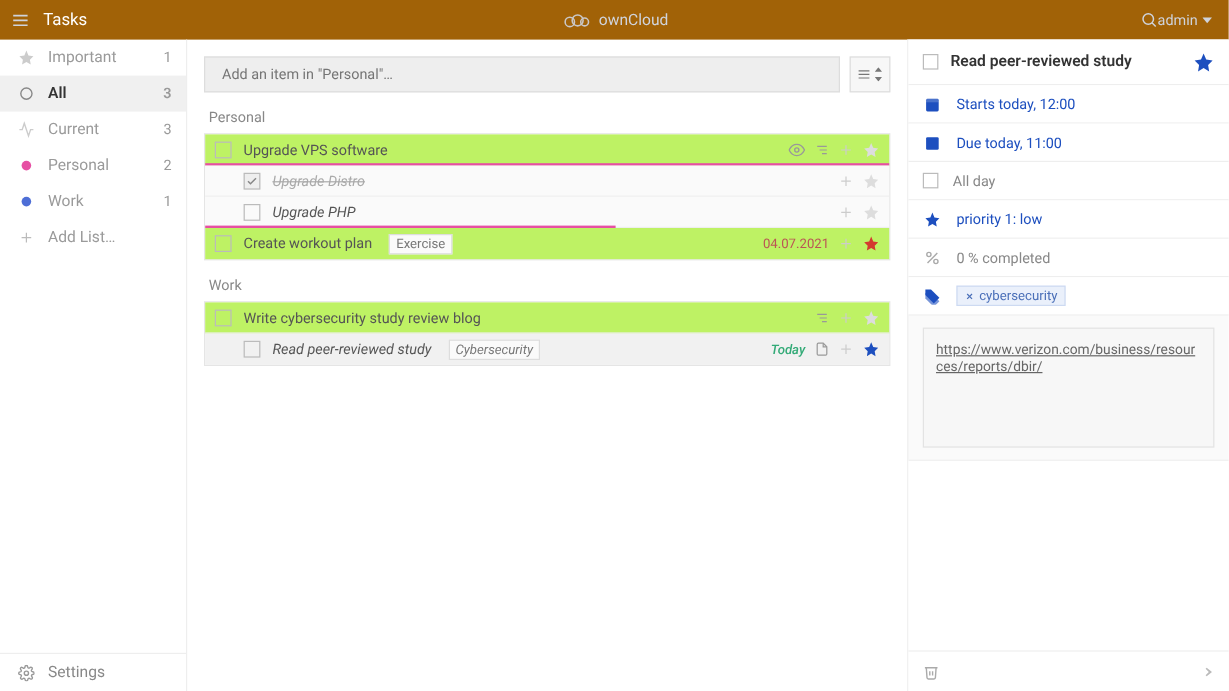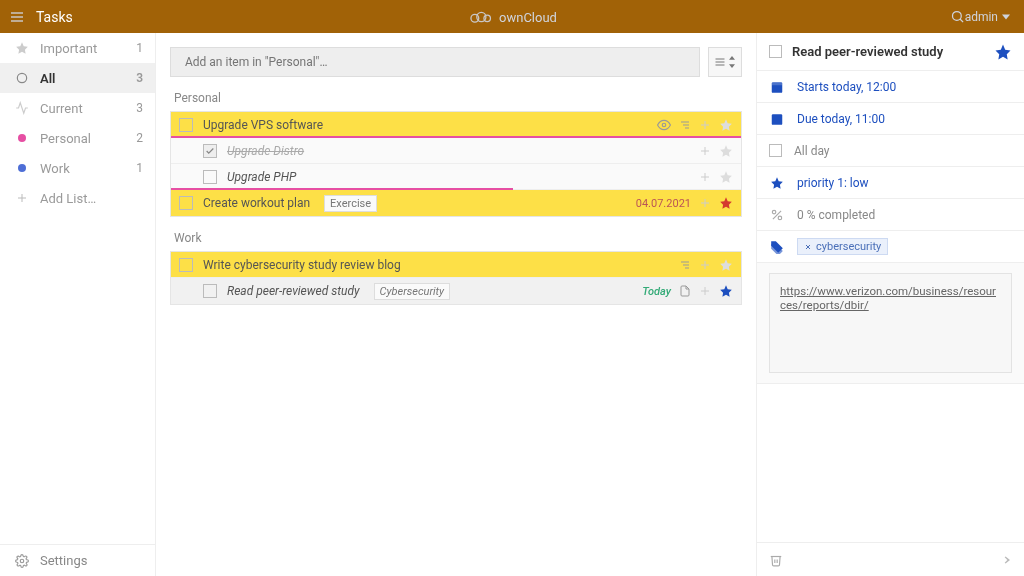--- a/index.html
+++ b/index.html
@@ -29,21 +29,21 @@
 .dot-pink { width:8px; height:8px; border-radius:50%; background:#e64fa3; }
 .dot-blue { width:8px; height:8px; border-radius:50%; background:#4e6ed6; }
 
 .main { flex:1; padding:14px 14px 0 14px; overflow:auto; }
 .add-row { display:flex; gap:8px; margin-bottom:14px; }
 .add-input { flex:1; height:30px; border:1px solid #ddd; background:#eee; padding:0 14px; font-size:12px; color:#999; }
 .sort-btn { width:34px; height:30px; border:1px solid #ddd; background:#f7f7f7; display:flex; align-items:center; justify-content:center; gap:2px; }
 
 .section-title { font-size:12px; color:#888; margin:6px 0 6px 4px; }
 .task-list { border:1px solid #e5e5e5; margin-bottom:14px; }
-.task { display:flex; align-items:center; height:26px; border-bottom:1px solid #eee; padding:0 8px; gap:10px; position:relative; background:#fde047; }
+.task { display:flex; align-items:center; height:26px; border-bottom:1px solid #eee; padding:0 8px; gap:10px; position:relative; background:#bef264; }
 .task:last-child { border-bottom:none; }
 .task.sub { padding-left:32px; background:#fafafa;font-style:italic; }
 .task.selected { background:#f1f1f1; }
 .task .chk { width:14px; height:14px; border:1px solid #bbb; display:flex; align-items:center; justify-content:center; flex-shrink:0; }
 .task .chk.done { background:#eee; }
 .task .tlabel { font-size:12px; color:#555; }
 .task .tlabel.done { text-decoration:line-through; color:#aaa; }
 .task .badge { font-size:11px; border:1px solid #ddd; padding:1px 5px; margin-left:4px; color:#777; background:#fafafa; }
 .task .tail { margin-left:auto; display:flex; align-items:center; gap:8px; }
 .task .tail .date { font-size:11px; color:#b55; }

